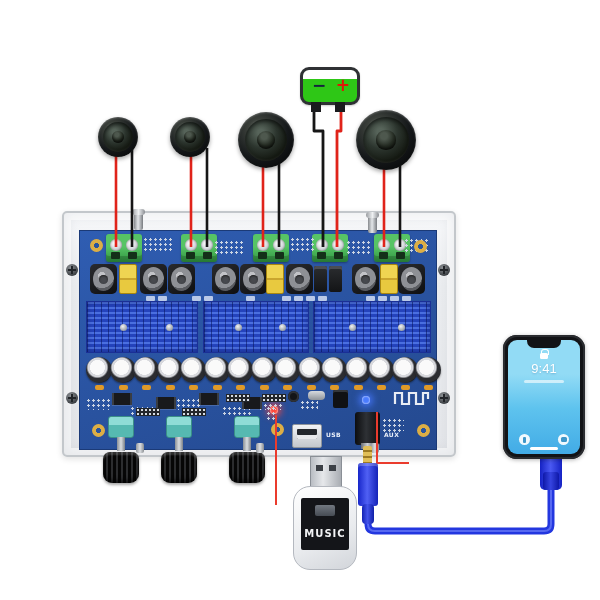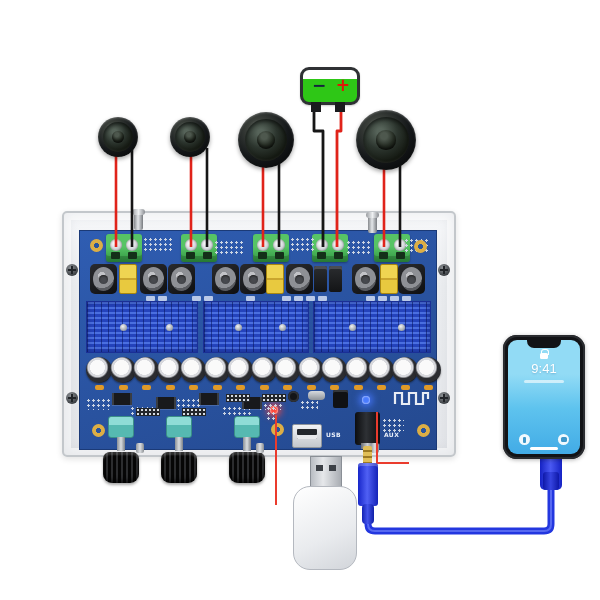--- a/index.html
+++ b/index.html
@@ -330,20 +330,23 @@
     <span class="bat-sign bat-plus">+</span>
   </div>
 
   <div class="speaker" style="left:98px;top:117px;width:40px;height:40px;"></div>
   <div class="speaker" style="left:170px;top:117px;width:40px;height:40px;"></div>
   <div class="speaker" style="left:238px;top:112px;width:56px;height:56px;"></div>
   <div class="speaker" style="left:356px;top:110px;width:60px;height:60px;"></div>
 
   <div id="stick-conn"></div>
   <div id="stick-body"></div>
+  <div id="stick-label">
+    <div id="stick-text">MUSIC</div>
+  </div>
 
   <div id="aux-tip"></div>
   <div id="aux-body"></div>
   <div id="aux-taper"></div>
 
   <div id="phone-plug"></div>
   <div id="phone">
     <div id="screen">
       <div id="notch"></div>
       <div class="lock"></div>

